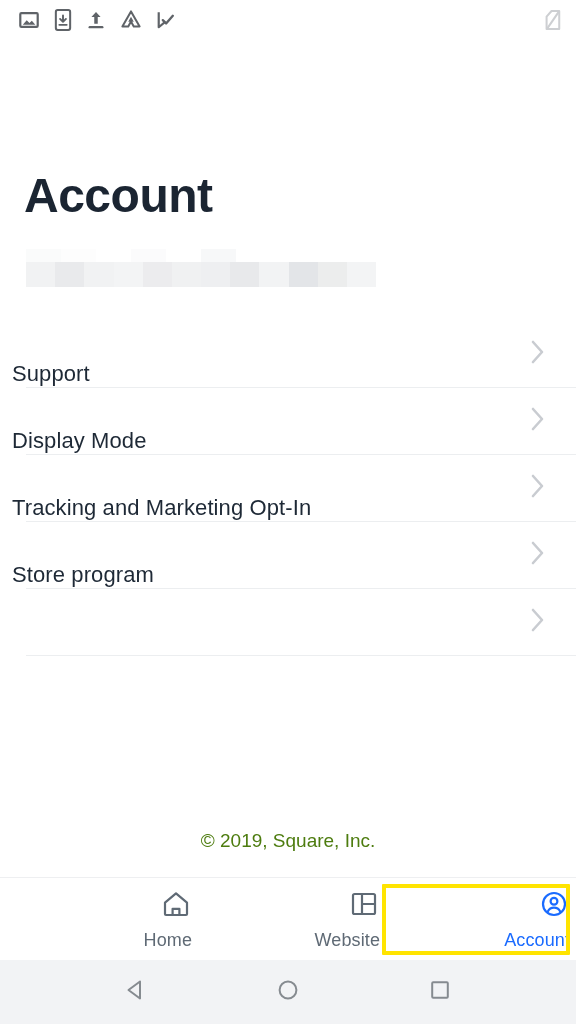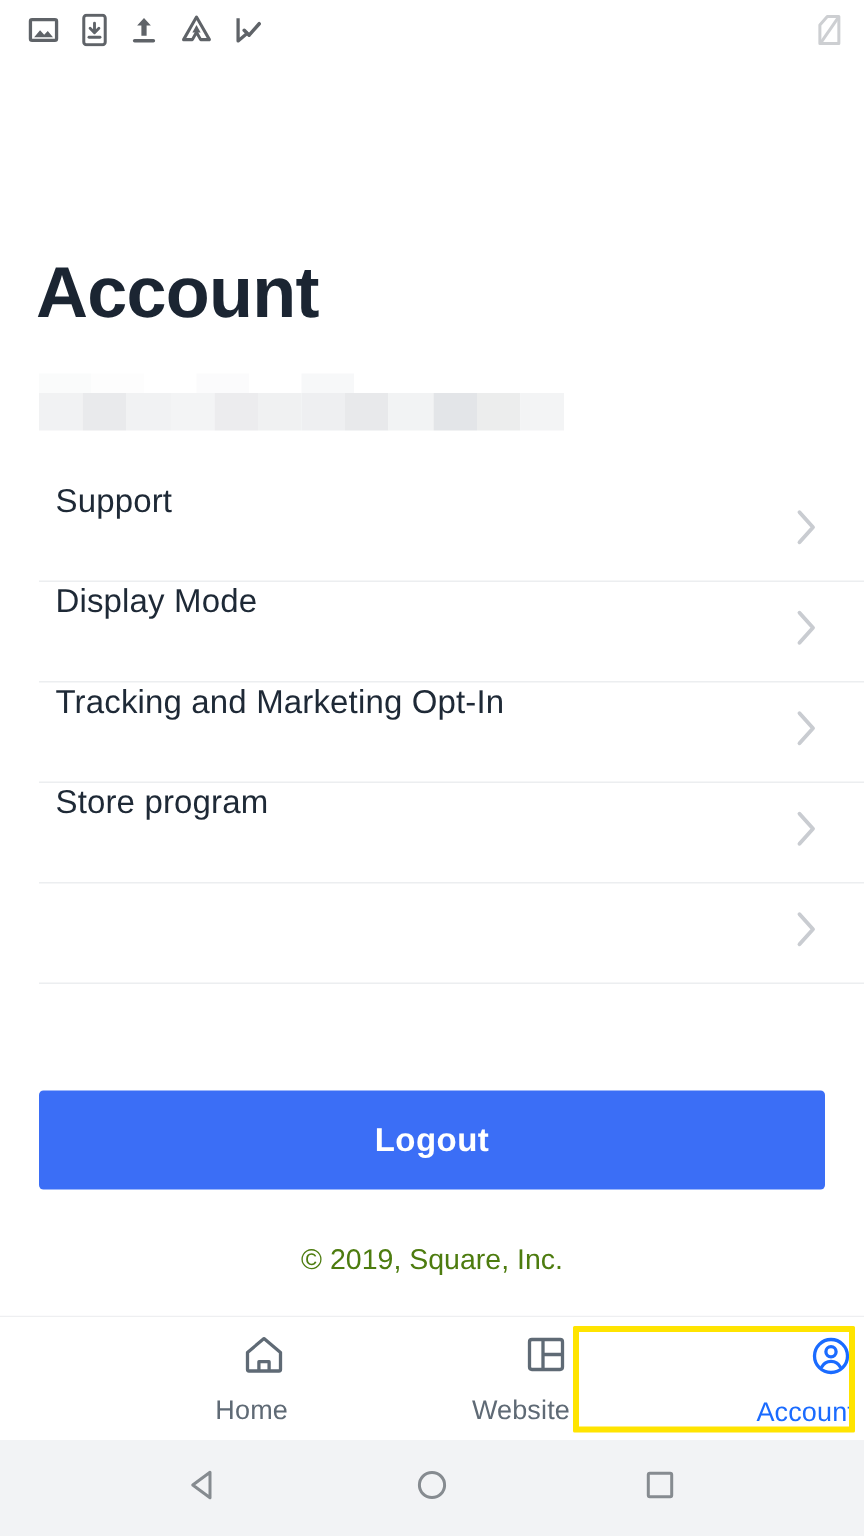--- a/index.html
+++ b/index.html
@@ -46,22 +46,22 @@
     width:350px; height:38px;
     display:flex; flex-direction:column;
   }
   .redaction .r-row { display:flex; flex:1; }
   .redaction .r-cell { flex:1; }
 
   .list { position:absolute; left:0; top:277px; width:576px; }
   .row {
     position:relative;
     height:66px;
-    display:flex; align-items:flex-start;
-    padding-left:37px; padding-right:26px;
+    display:flex; align-items:flex-end;
+    padding-left:12px; padding-right:26px;
   }
   .row-label {
     font-size:22px; color:#1e2936; letter-spacing:0.1px;
   }
   .chev {
     position:absolute; right:30px; top:50%;
     transform:translateY(-50%);
   }
   .divider {
     height:1px; margin-left:26px; background:#eceef0;
@@ -262,21 +262,20 @@
         <span class="chev">
           <svg width="16" height="26" viewBox="0 0 16 26">
               <path d="M3 3l9 10-9 10" fill="none" stroke="#c9ccd1" stroke-width="2.6" stroke-linecap="round" stroke-linejoin="round"></path>
             </svg>
         </span>
       </div>
       <div class="divider"></div>
 
     </div>
 
-    <button class="logout-btn">Logout</button>
 
     <div class="copyright">© 2019, Square, Inc.</div>
 
   </div>
 
   <div class="tabbar">
 
     <div class="tab">
       <span>
         <svg width="32" height="32" viewBox="0 0 32 32">

